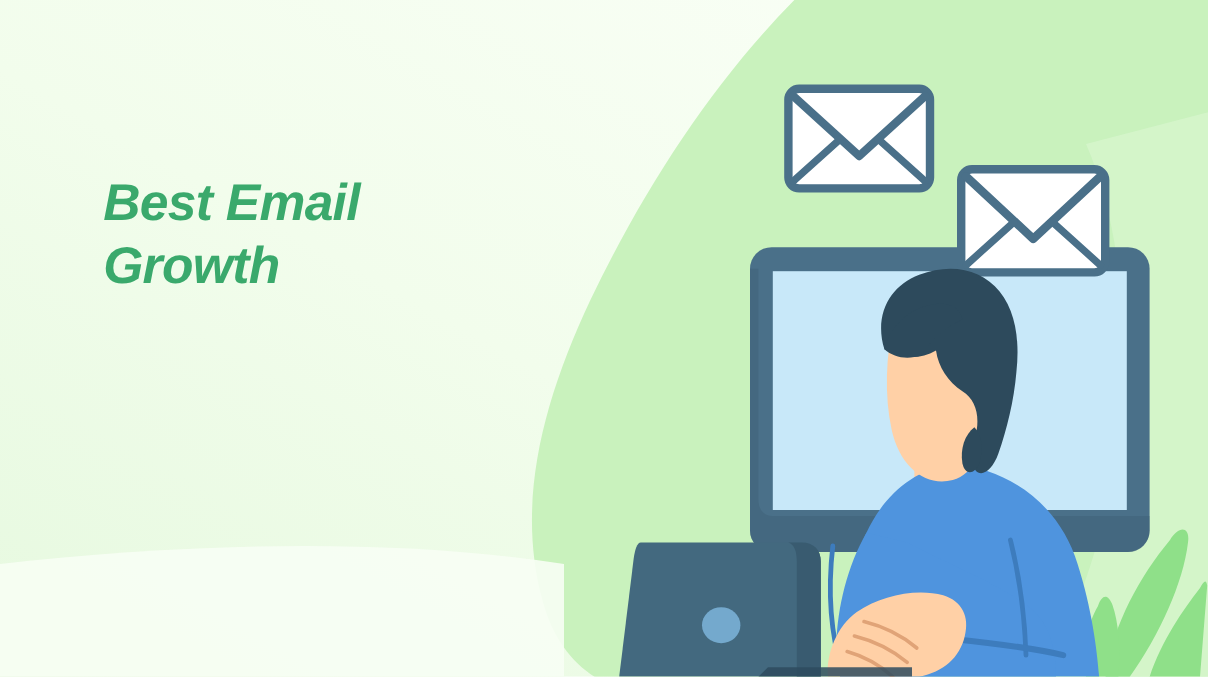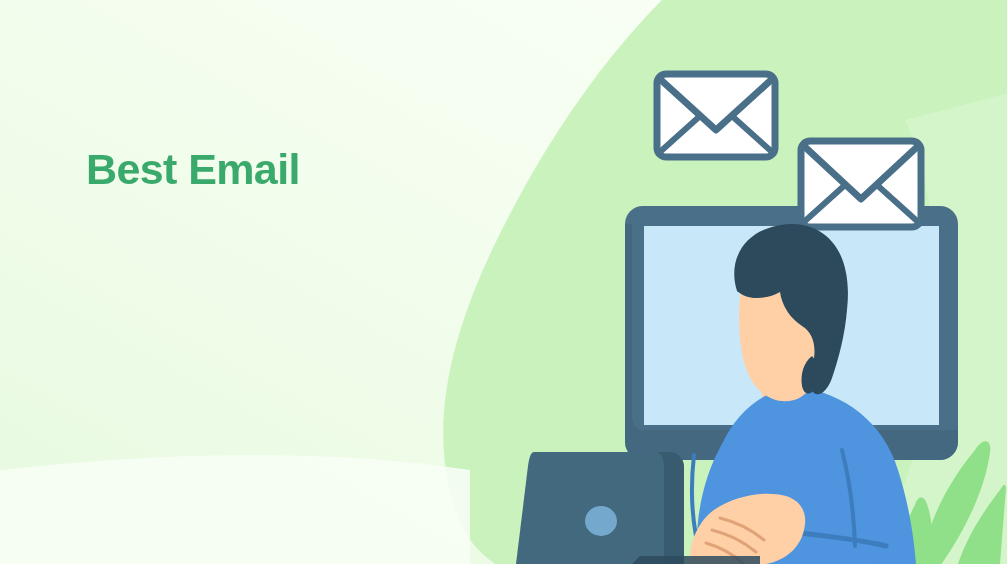--- a/index.html
+++ b/index.html
@@ -7,20 +7,21 @@
     padding: 0;
     background: #ffffff;
   }
   #canvas {
     position: relative;
     width: 1007px;
     height: 564px;
     overflow: hidden;
     font-family: "Liberation Sans", sans-serif;
     background: linear-gradient(125deg, #e4f8dd 0%, #f0fcea 38%, #fafff7 72%, #f4fdef 100%);
+    font-style: italic;
   }
   #bg-svg, #art-svg {
     position: absolute;
     inset: 0;
     width: 1007px;
     height: 564px;
     display: block;
   }
   #headline {
     position: absolute;
@@ -70,20 +71,21 @@
                C 966,530 986,486 990,452 C 992,438 982,438 975,450 Z" fill="#8fe089"></path>
       <path d="M 915,505 C 906,520 902,542 905,564 L 932,564
                C 934,540 932,518 927,504 C 923,494 918,496 915,505 Z" fill="#8fe089"></path>
       <path d="M 1000,490 C 986,508 968,534 958,564 L 1000,564 L 1006,488
                C 1005,482 1003,485 1000,490 Z" fill="#8fe089"></path>
     </g>
   </svg>
 
   <h1 id="headline">
     <span class="line">Best Email</span>
+    <span class="line">Growth</span>
   </h1>
 
   <svg id="art-svg" viewBox="0 0 1007 564" preserveAspectRatio="none" aria-hidden="true">
 
     <g>
 
       <rect x="625" y="206" width="333" height="254" rx="18" ry="18" fill="#4a7089"></rect>
 
       <path d="M 625,224 L 625,442 C 625,452 634,460 644,460 L 940,460
                C 950,460 958,452 958,442 L 958,430 L 644,430 C 636,430 632,424 632,416

